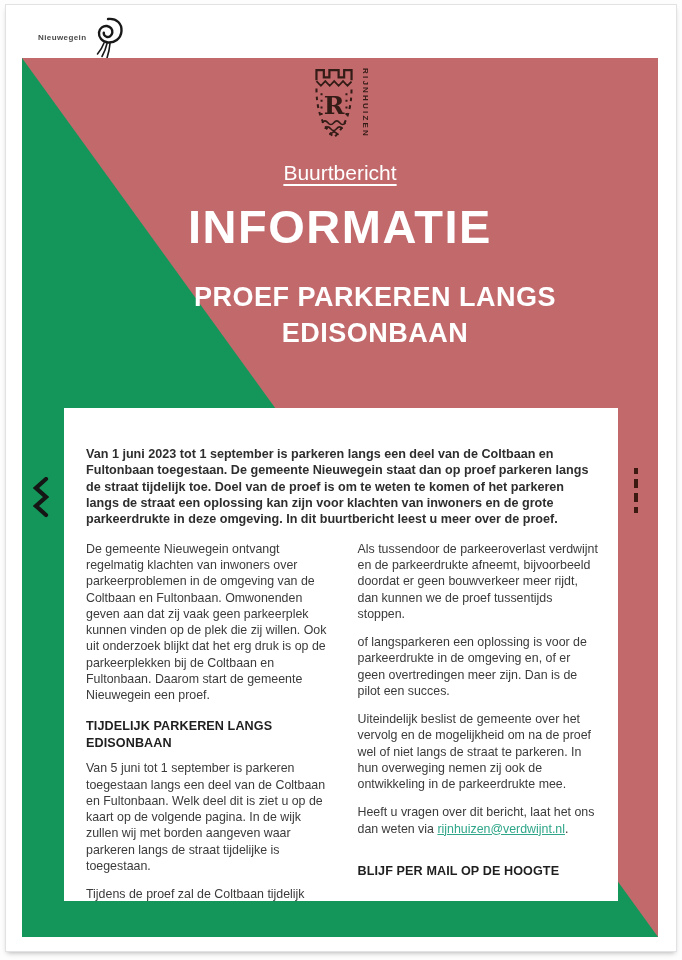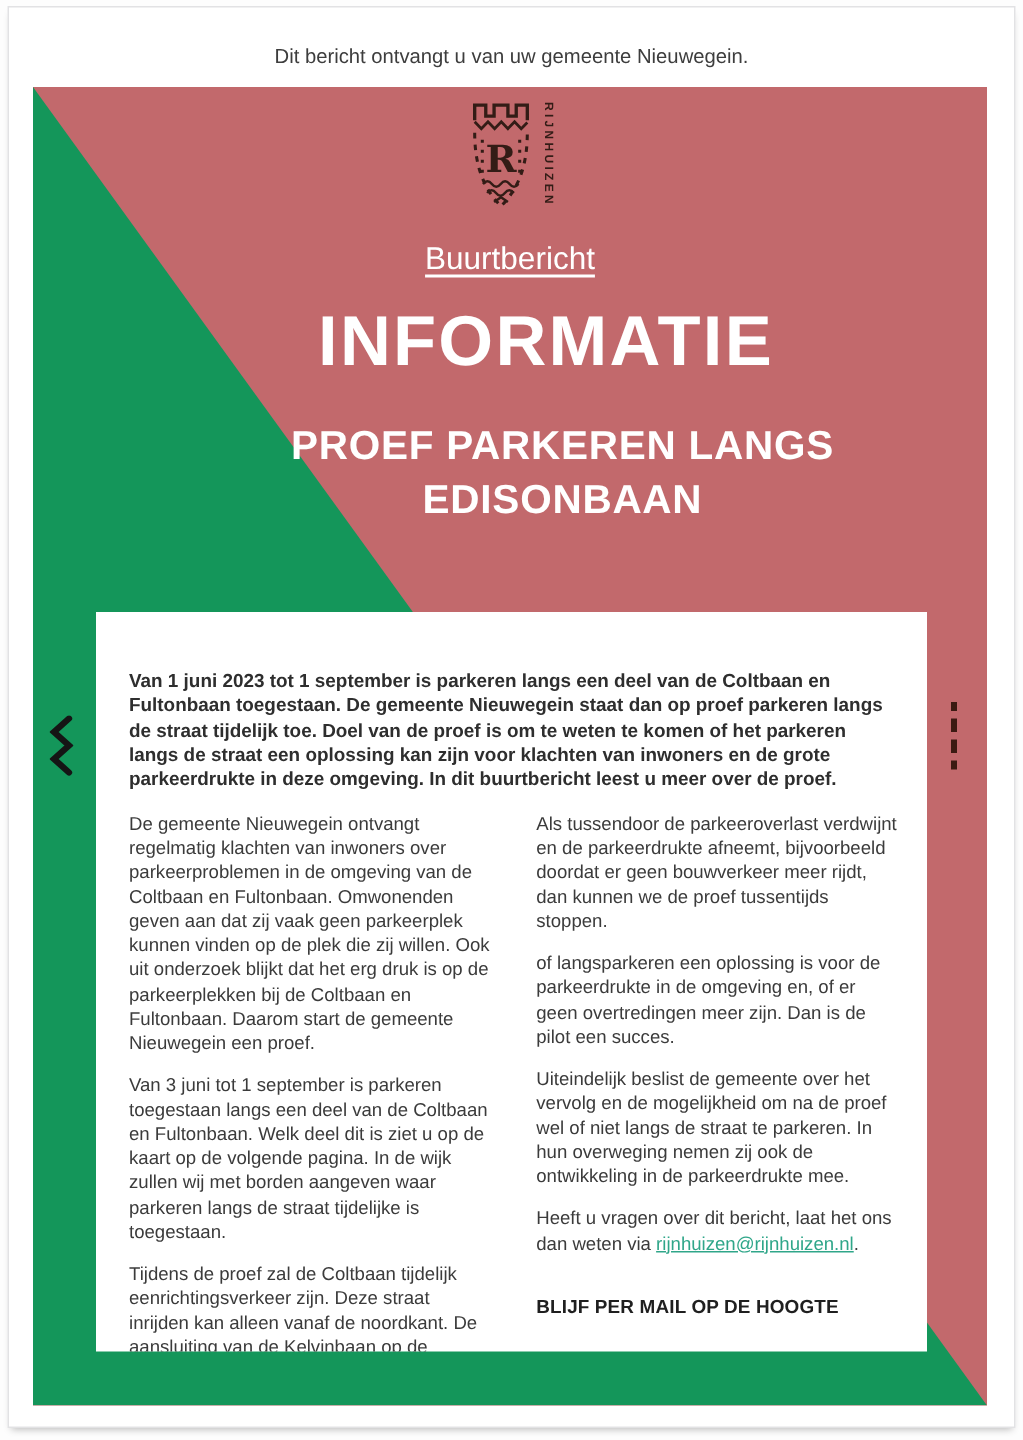--- a/index.html
+++ b/index.html
@@ -21,21 +21,21 @@
           clip-path:polygon(0 0,100% 100%,0 100%);}
 
   .rh-logo{position:absolute;left:50%;transform:translateX(-50%);top:8px;
            display:flex;align-items:flex-start;gap:3px;}
   .rh-vertical{writing-mode:vertical-rl;text-orientation:mixed;font-size:8px;font-weight:bold;
            letter-spacing:2.2px;color:var(--logo-dark);margin-top:2px;}
 
   .kicker{position:absolute;left:0;top:103px;width:100%;text-align:center;color:#fff;
           font-size:21px;text-decoration:underline;text-underline-offset:4px;}
   .poster-title{position:absolute;left:0;top:141px;width:100%;text-align:center;color:#fff;
-          font-size:47px;font-weight:bold;letter-spacing:1.5px;margin-left:24px;}
+          font-size:47px;font-weight:bold;letter-spacing:1.5px;}
   .poster-subtitle{position:absolute;left:0;top:222px;width:100%;text-align:center;color:#fff;
           font-size:27px;font-weight:bold;letter-spacing:.5px;line-height:1.33;white-space:pre-line;padding-left:35px;}
   .poster-date{position:absolute;left:0;top:303px;width:100%;text-align:center;
           color:rgba(255,255,255,.78);font-size:22px;letter-spacing:1px;}
 
   
   .content-box{position:absolute;left:42px;top:350px;width:554px;height:493px;background:#fff;
           box-sizing:border-box;padding:38px 18px 0 22px;overflow:hidden;}
   .intro{font-size:12.6px;line-height:1.3;font-weight:bold;color:#2e2e2e;margin:0 0 13px 0;}
   .columns{display:flex;gap:29px;}
@@ -55,21 +55,31 @@
   .dash-mark span:nth-child(2){height:9px;}
   .dash-mark span:nth-child(3){height:9px;}
   .dash-mark span:nth-child(4){height:6px;}
 </style>
 </head>
 <body>
 
 <div class="stage">
   <div class="sheet"></div>
 
-  <div class="header-note">Dit bericht ontvangt u van uw gemeente Nieuwegein.</div>
+  <div class="muni-logo">
+    <span class="muni-logo-text">Nieuwegein</span>
+    <svg width="36" height="46" viewBox="0 0 36 46">
+      <g fill="none" stroke="#181818" stroke-linecap="round">
+        <path d="M18 5 C27 4 32 10 31.5 17 C31 25 24 29 18 28.5 C12 28 8.5 23 9 18.5 C9.5 14 13.5 11.5 17 12 C20.5 12.5 22.8 15.5 22.3 18.8 C21.8 21.8 19 23.4 16.6 22.8 C14.6 22.3 13.4 20.4 13.8 18.6" stroke-width="2.4"></path>
+        <path d="M14 29 C12.5 33 10.5 36.5 7.5 40" stroke-width="1.6"></path>
+        <path d="M17 29.5 C16 34 14.5 38 12 42.5" stroke-width="1.6"></path>
+        <path d="M20 29.5 C19.6 34.5 18.6 39 17 44" stroke-width="1.6"></path>
+      </g>
+    </svg>
+  </div>
 
   <div class="poster">
     <div class="green-triangle"></div>
 
     <div class="rh-logo">
       <svg width="48" height="82" viewBox="0 0 52 88">
         <g fill="none" stroke="#331c16" stroke-width="2.4">
           <path d="M7 15 V4 H15 V12 H21 V4 H31 V12 H37 V4 H45 V15"></path>
           <path d="M7 16 L11.8 21 L16.6 16 L21.4 21 L26.2 16 L31 21 L35.8 16 L40.6 21 L45 16.5" stroke-width="2"></path>
           <path d="M7 24 C7 47 13 64 26 77 C39 64 45 47 45 24" stroke-dasharray="4 4.5" stroke-width="2.2"></path>
@@ -97,28 +107,29 @@
         <span></span>
         <span></span>
         <span></span>
     </div>
 
     <div class="content-box">
       <p class="intro">Van 1 juni 2023 tot 1 september is parkeren langs een deel van de Coltbaan en Fultonbaan toegestaan. De gemeente Nieuwegein staat dan op proef parkeren langs de straat tijdelijk toe. Doel van de proef is om te weten te komen of het parkeren langs de straat een oplossing kan zijn voor klachten van inwoners en de grote parkeerdrukte in deze omgeving. In dit buurtbericht leest u meer over de proef.</p>
       <div class="columns">
         <div class="col">
           <p>De gemeente Nieuwegein ontvangt regelmatig klachten van inwoners over parkeerproblemen in de omgeving van de Coltbaan en Fultonbaan. Omwonenden geven aan dat zij vaak geen parkeerplek kunnen vinden op de plek die zij willen. Ook uit onderzoek blijkt  dat het erg druk is op de parkeerplekken bij de Coltbaan en Fultonbaan. Daarom start de gemeente Nieuwegein een proef.</p>
-          <p>Van 3 juni tot 1 september is parkeren toegestaan langs een deel van de Coltbaan en Fultonbaan. Welk deel dit is ziet u op de kaart op de volgende pagina. In de wijk zullen wij met borden aangeven waar parkeren langs de straat tijdelijke is toegestaan.</p>
+          <h3>TIJDELIJK PARKEREN LANGS EDISONBAAN</h3>
+          <p>Van 5 juni tot 1 september is parkeren toegestaan langs een deel van de Coltbaan en Fultonbaan. Welk deel dit is ziet u op de kaart op de volgende pagina. In de wijk zullen wij met borden aangeven waar parkeren langs de straat tijdelijke is toegestaan.</p>
           <p>Tijdens de proef zal de Coltbaan tijdelijk eenrichtingsverkeer zijn. Deze straat inrijden kan alleen vanaf de noordkant. De aansluiting van de Kelvinbaan op de Coltbaan wordt tijdelijk afgesloten.</p>
 
         </div>
         <div class="col">
           <p>Als tussendoor de parkeeroverlast verdwijnt en de parkeerdrukte afneemt, bijvoorbeeld doordat er geen bouwverkeer meer rijdt, dan kunnen we de proef tussentijds stoppen.</p>
           <p>of langsparkeren een oplossing is voor de parkeerdrukte in de omgeving en, of er geen overtredingen meer zijn. Dan is de pilot een succes.</p>
           <p>Uiteindelijk beslist de gemeente over het vervolg en de mogelijkheid om na de proef wel of niet langs de straat te parkeren. In hun overweging nemen zij ook de ontwikkeling in de parkeerdrukte mee.</p>
-          <p class="tight"><span>Heeft u vragen over dit bericht, laat het ons dan weten via </span><a class="email" href="#">rijnhuizen@rijnhuizen.nl</a><span>.</span></p>
+          <p class="tight"><span>Heeft u vragen over dit bericht, laat het ons dan weten via </span><a class="email" href="#">rijnhuizen@verdwijnt.nl</a><span>.</span></p>
           <h3 class="tight">BLIJF PER MAIL OP DE HOOGTE</h3>
 
         </div>
       </div>
     </div>
   </div>
 </div>
 
 </body></html>

